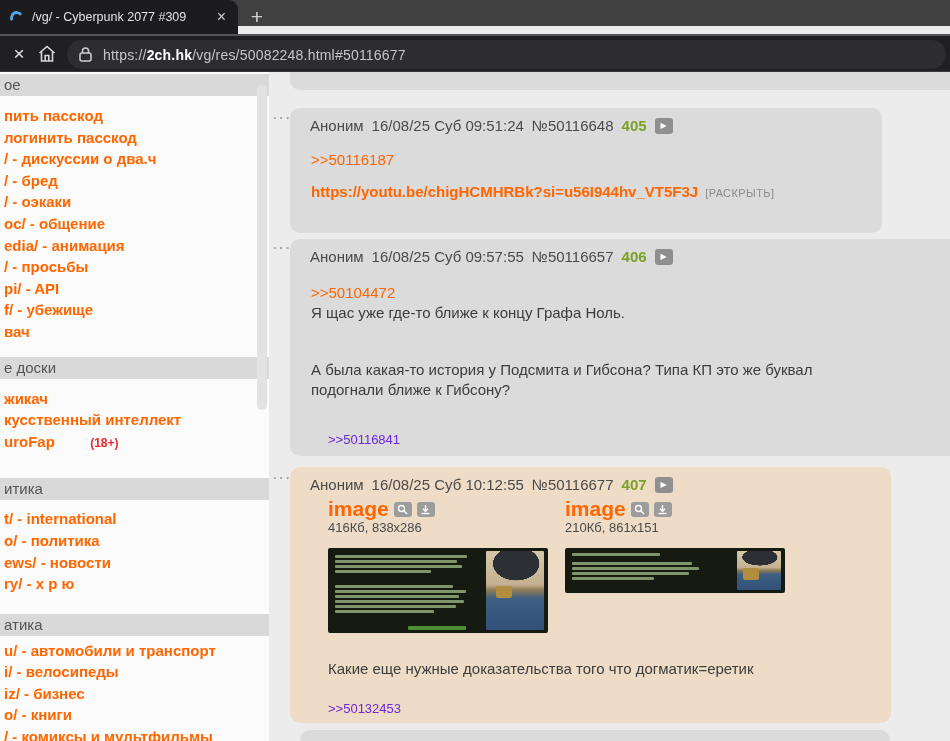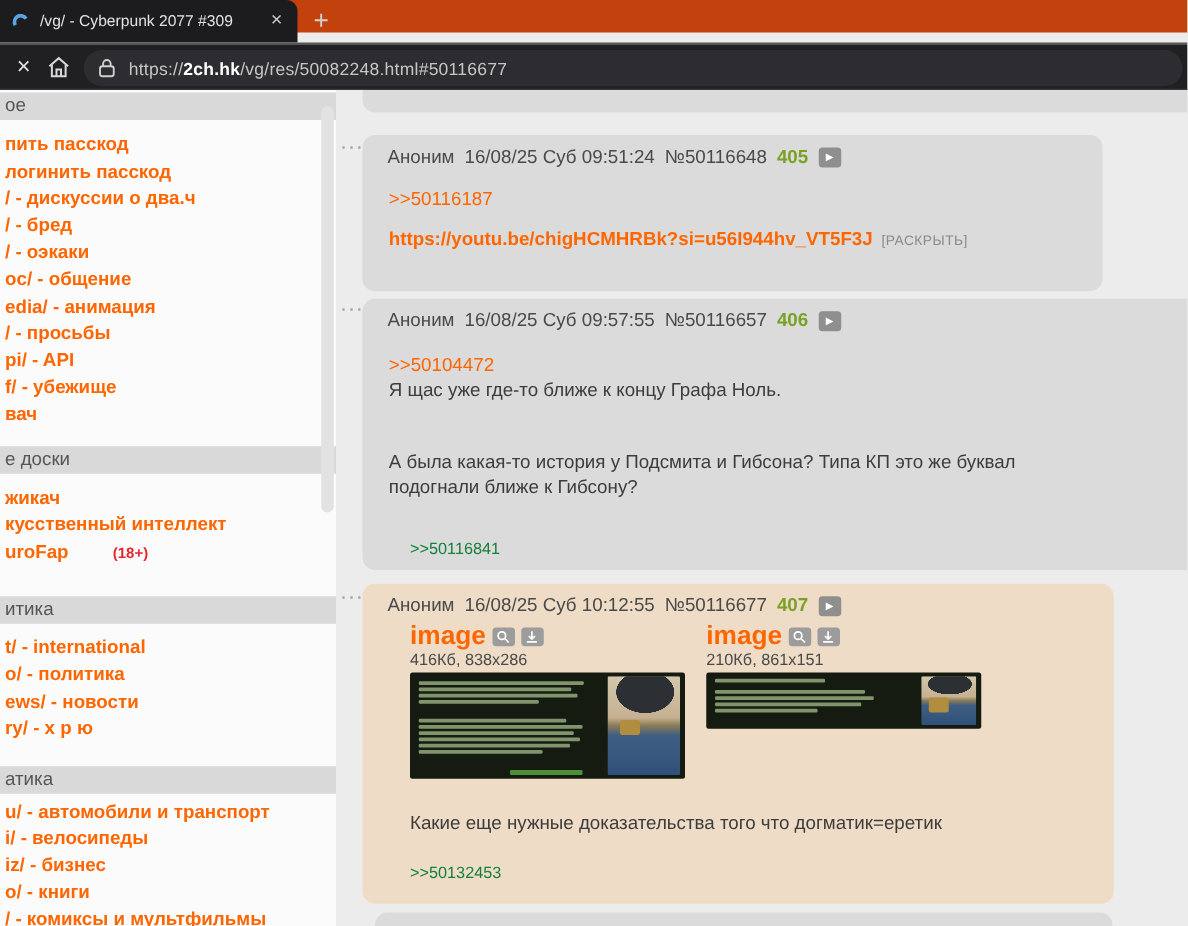--- a/index.html
+++ b/index.html
@@ -1,20 +1,20 @@
 <!DOCTYPE html>
 <html><head>
 <meta charset="utf-8">
 <style>
   * { margin:0; padding:0; box-sizing:border-box; }
   html,body { width:950px; height:741px; overflow:hidden; background:#ececec; }
   .screen { position:relative; width:950px; height:741px; font-family:"Liberation Sans", sans-serif; overflow:hidden; }
 
   
-  .tabbar { position:absolute; left:0; top:0; width:950px; height:26px; background:#c2410c; }
+  .tabbar { position:absolute; left:0; top:0; width:950px; height:26px; background:#404040; }
   .tab { position:absolute; left:0; top:0; width:238px; height:34px; background:#1c1c1f;
          border-radius:0 9px 0 0; display:flex; align-items:center; padding:0 8px 0 10px; gap:9px; }
   .favicon-arc { width:13px; height:13px; border-radius:50%; border:3px solid transparent;
                  border-top-color:#58a4e8; border-left-color:#58a4e8; transform:rotate(14deg); flex:0 0 auto; }
   .tab-title { flex:1; color:#e2e2e2; font-size:12.5px; white-space:nowrap; overflow:hidden; }
   .tab-close { color:#cdcdcd; font-size:16px; line-height:16px; padding:0 4px; }
   .newtab { position:absolute; left:244px; top:4px; color:#d2d2d2; font-size:21px; font-weight:300;
             width:26px; height:26px; text-align:center; line-height:25px; }
   .chrome-sep { position:absolute; left:0; top:34px; width:950px; height:2px; background:#54545a; }
 
@@ -59,30 +59,30 @@
              display:inline-flex; align-items:center; justify-content:center; font-size:8px; line-height:8px; }
 
   .post-body { padding-left:21px; font-size:15px; color:#3c3c3c; }
   .pb-a { padding-top:16px; } .pb-b { padding-top:18px; }
   .quote-link { color:#ff6600; line-height:20px; display:inline-block; }
   .link-row { margin-top:12px; line-height:20px; white-space:nowrap; }
   .ext-link { color:#ff6600; font-weight:700;margin-top:12px; }
   .expand { color:#8a8a8a; font-size:11px; margin-left:7px; letter-spacing:.4px; }
   .body-line { line-height:20px; white-space:nowrap; }
   .gap37 { margin-top:37px; }
-  .reply-backlink { color:#15803d; font-size:13px; line-height:16px; display:inline-block; }
+  .reply-backlink { color:#6d28d9; font-size:13px; line-height:16px; display:inline-block; }
   .rb-b { margin:30px 0 0 38px; } .rb-c { margin:22px 0 0 38px; }
 
   
   .figures { display:flex; gap:17px; padding:7px 0 0 38px; }
   .fig-head { display:flex; align-items:center; gap:5px; height:18px; }
   .fig-label { color:#ff6600; font-weight:700; font-size:21px; }
   .icon-btn { width:18px; height:15px; background:#9c9c9c; border-radius:3px;
               display:inline-flex; align-items:center; justify-content:center; }
-  .fig-info { font-size:13px; color:#4a4a4a; margin:2px 0 3px; }
+  .fig-info { font-size:13px; color:#4a4a4a; margin:2px 0 13px; }
   .thumb { position:relative; background:#161b12; border-radius:2px; overflow:hidden; }
   .t1 { width:220px; height:85px; } .t2 { width:220px; height:45px; }
   .tline { position:absolute; height:3px; background:#93aa7c; opacity:.85; border-radius:1px; left:7px; }
   .portrait { position:absolute; top:3px; bottom:3px; border-radius:1px;
     background:
       radial-gradient(ellipse 64% 34% at 52% 16%, #2c2f33 0%, #2c2f33 62%, rgba(44,47,51,0) 63%),
       linear-gradient(180deg, #d3c7ab 0%, #c5b191 42%, #8a7a57 50%, #3e5f82 60%, #31507a 100%);
   }
   .p1 { right:4px; width:58px; } .p2 { right:4px; width:44px; }
   .gold { position:absolute; left:10px; top:44%; width:16px; height:12px; background:#b08d3f; border-radius:2px; }

